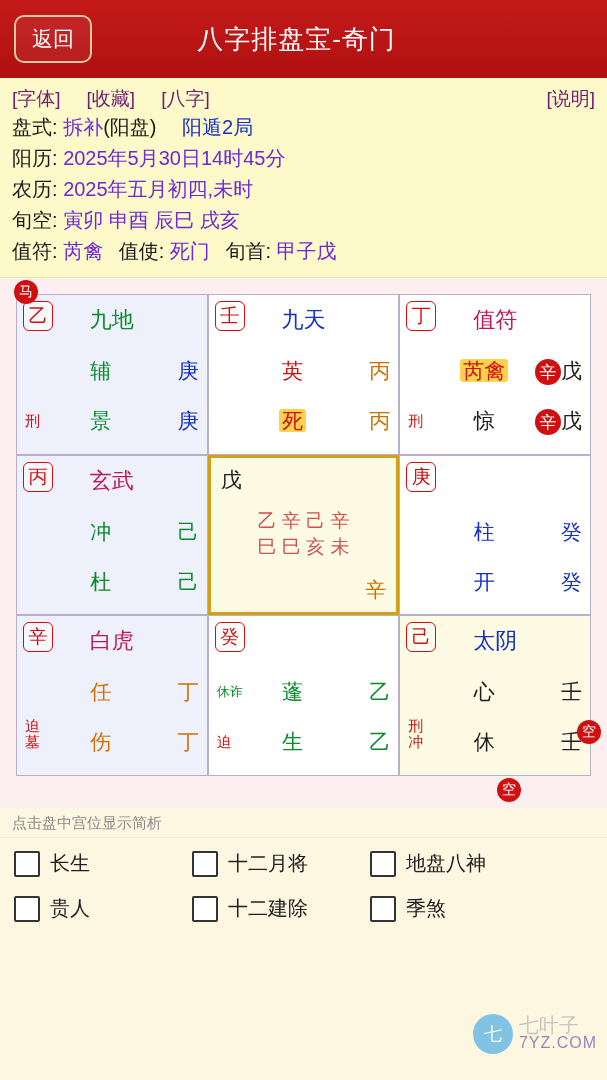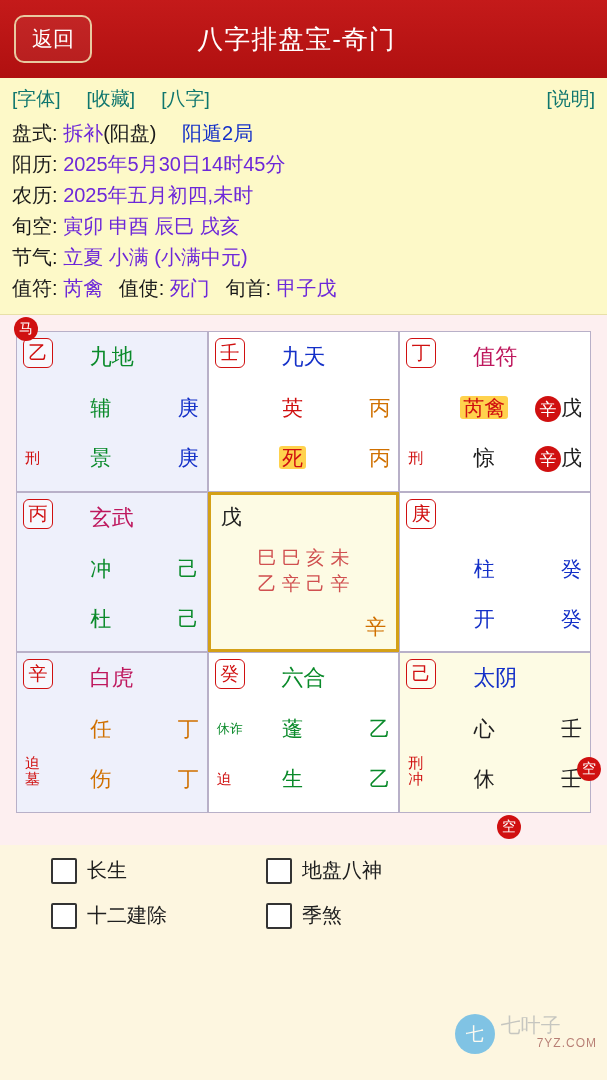--- a/index.html
+++ b/index.html
@@ -39,22 +39,21 @@
 
   
   .info {
     background: #fdf9c8;
     padding: 8px 12px 10px 12px;
     border-bottom: 1px solid #e8e0a8;
   }
   .link-row {
     display: flex; align-items: flex-end;
     font-size: 19px;
-    color: #0f766e;
-    margin-bottom: 6px;
+    color: #701a75;
   }
   .link-row .lk { margin-right: 26px; }
   .link-row .spacer { flex: 1; }
   .info-line {
     font-size: 20px;
     color: #1a1a1a;
     line-height: 31px;
     white-space: nowrap;
   }
   .red { color: #6d28d9; }
@@ -172,21 +171,20 @@
     background:#fdf6e0;
     padding: 12px 14px 0 14px;
   }
   .chk-row {
     display:flex; align-items:center;
     margin-bottom: 18px;
   }
   .chk {
     display:flex; align-items:center;
     width: 178px;
-    margin-left: 37px;
   }
   .box {
     width: 26px; height: 26px;
     border: 2px solid #333;
     background: #fff;
     margin-right: 10px;
     border-radius: 2px;
   }
   .chk-label { font-size: 20px; color:#202020; }
 
@@ -197,21 +195,21 @@
   }
   .wm-logo {
     width: 40px; height: 40px; border-radius:50%;
     background:#1b9be8;
     display:flex; align-items:center; justify-content:center;
     color:#fff; font-size:18px;
     margin-right: 6px;
   }
   .wm-text { line-height: 18px; }
   .wm-main { font-size: 20px; color:#9aa0a6; }
-  .wm-sub { font-size: 12px; color:#7f1d1d; letter-spacing:1px;margin-left:36px; }
+  .wm-sub { font-size: 16px; color:#4c1d95; letter-spacing:1px; }
 </style>
 </head>
 <body>
 
 <div class="app">
 
   <div class="header">
     <div class="back-btn">返回</div>
     <div class="header-title">八字排盘宝-奇门</div>
   </div>
@@ -240,24 +238,20 @@
       <span>农历:</span>
       <span class="red">2025年五月初四,未时</span>
     </div>
 
 
     <div class="info-line">
       <span>旬空:</span>
       <span class="red">寅卯  申酉  辰巳  戌亥</span>
     </div>
 
-    <div class="info-line">
-      <span>节气:</span>
-      <span class="red">立夏 小满  (小满中元)</span>
-    </div>
 
     <div class="info-line">
       <span>值符:</span>
       <span class="red">芮禽</span><span class="gap"></span>
       <span>值使:</span>
       <span class="red">死门</span><span class="gap"></span>
       <span>旬首:</span>
       <span class="red">甲子戊</span>
     </div>
 
@@ -326,22 +320,22 @@
         <div class="row-bot">
           <span class="slot-l"></span>
           <span class="slot-c v-green">杜</span>
           <span class="slot-r v-green">己</span>
         </div>
       </div>
 
       <div class="cell c-center">
         <div class="center-gan">戊</div>
         <div class="sizhu-mini">
+          <div>乙 辛 己 辛</div>
           <div>巳 巳 亥 未</div>
-          <div>乙 辛 己 辛</div>
         </div>
         <div class="center-bot">辛</div>
       </div>
 
       <div class="cell c-white">
         <div class="gan-badge">庚</div>
         <div class="row-mid">
           <span class="slot-l"></span>
           <span class="slot-c v-blue">柱</span>
           <span class="slot-r v-blue">癸</span>
@@ -364,21 +358,20 @@
         <div class="row-bot">
           <span class="slot-l" style="white-space:pre-line; margin-top:-16px;">迫
 墓</span>
           <span class="slot-c v-orange">伤</span>
           <span class="slot-r v-orange">丁</span>
         </div>
       </div>
 
       <div class="cell c-white">
         <div class="gan-badge">癸</div>
-        <div class="shen green">六合</div>
         <div class="row-mid">
           <span class="slot-l v-green" style="font-size:13px;">休诈</span>
           <span class="slot-c v-green">蓬</span>
           <span class="slot-r v-green">乙</span>
         </div>
         <div class="row-bot">
           <span class="slot-l">迫</span>
           <span class="slot-c v-green">生</span>
           <span class="slot-r v-green">乙</span>
         </div>
@@ -396,33 +389,42 @@
           <span class="slot-l" style="white-space:pre-line; margin-top:-16px;">刑
 冲</span>
           <span class="slot-c v-dark">休</span>
           <span class="slot-r v-dark">壬</span>
         </div>
       </div>
 
     </div>
   </div>
 
+  <div class="hint">点击盘中宫位显示简析</div>
 
   <div class="checks">
     <div class="chk-row">
       <div class="chk">
         <div class="box"></div>
         <div class="chk-label">长生</div>
       </div>
       <div class="chk">
         <div class="box"></div>
+        <div class="chk-label">十二月将</div>
+      </div>
+      <div class="chk">
+        <div class="box"></div>
         <div class="chk-label">地盘八神</div>
       </div>
     </div>
     <div class="chk-row">
+      <div class="chk">
+        <div class="box"></div>
+        <div class="chk-label">贵人</div>
+      </div>
       <div class="chk">
         <div class="box"></div>
         <div class="chk-label">十二建除</div>
       </div>
       <div class="chk">
         <div class="box"></div>
         <div class="chk-label">季煞</div>
       </div>
     </div>
   </div>

